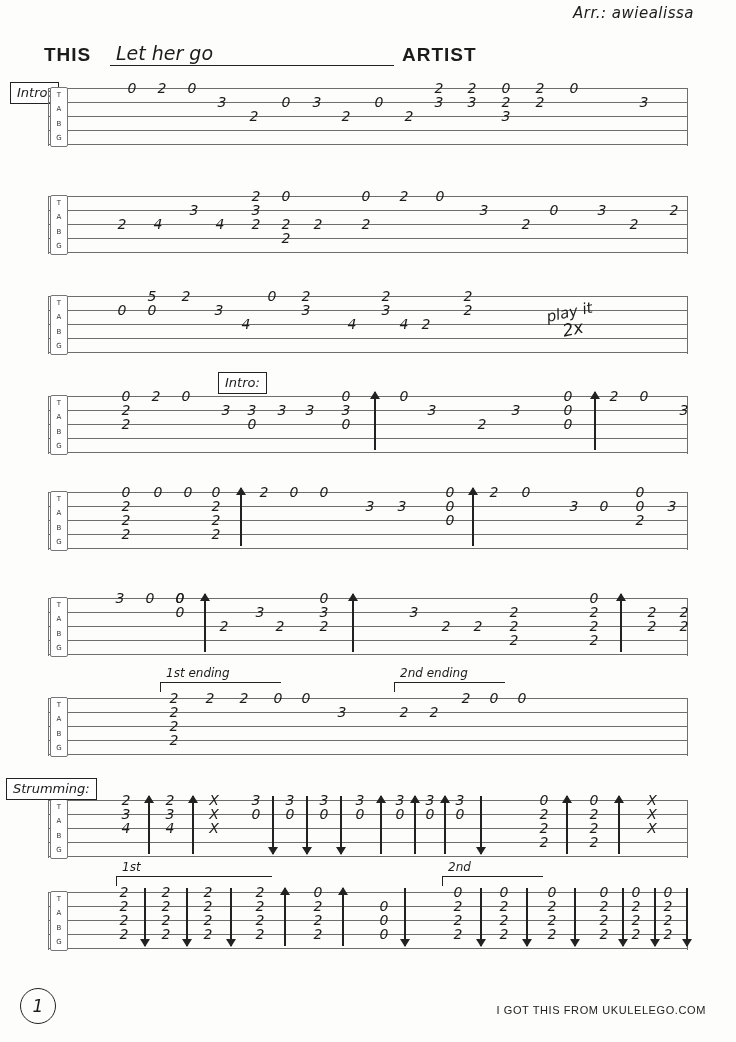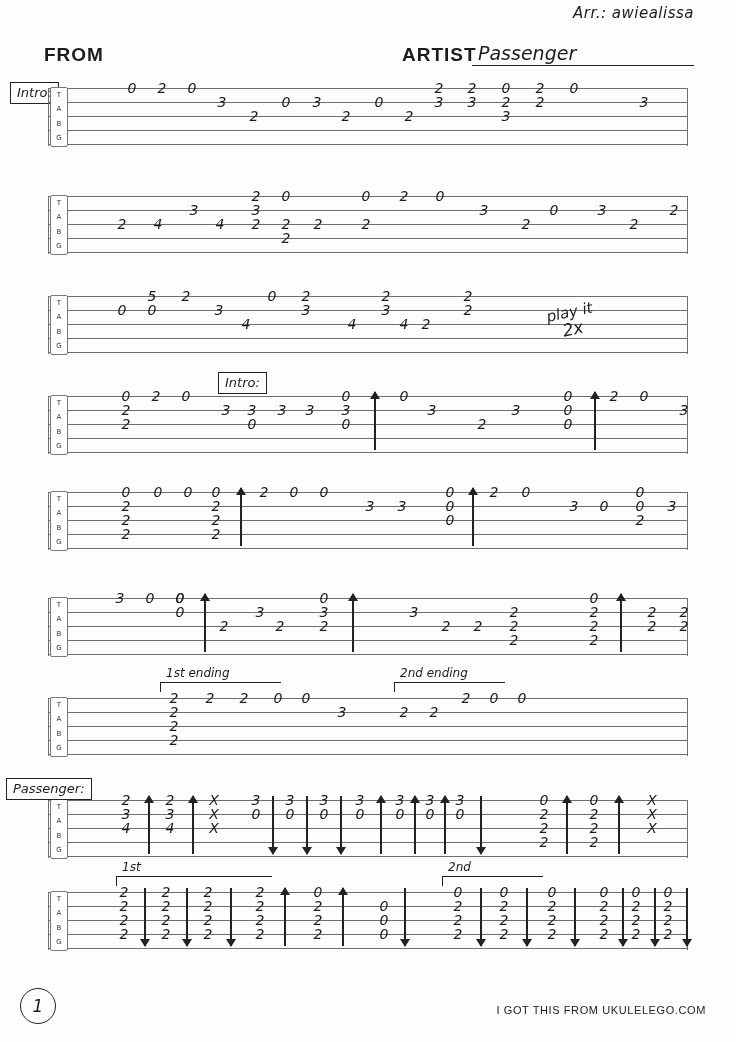--- a/index.html
+++ b/index.html
@@ -97,23 +97,23 @@
   }
 </style>
 </head>
 <body>
 
 <div class="page">
 
   <div class="arr hand">Arr.: awiealissa</div>
 
   <div class="hdr">
-    <span class="lbl song">FROM</span>
+    <span class="lbl song">THIS</span>
+    <span class="val song hand">Let her go</span>
     <span class="lbl artist">ARTIST</span>
-    <span class="val artist hand">Passenger</span>
   </div>
 
   <div class="boxlbl" style="left:10px;top:82px;">Intro:</div>
 
   <div id="systems-root">
       <div class="system" style="top: 88px;">
         <div class="staff">
           <div class="line l0"></div>
           <div class="line l1"></div>
           <div class="line l2"></div>
@@ -446,21 +446,21 @@
           <div class="strum up" style="left: 144px; top: -4px; height: 58px;"></div>
           <div class="strum down" style="left: 224px; top: -4px; height: 58px;"></div>
           <div class="strum down" style="left: 258px; top: -4px; height: 58px;"></div>
           <div class="strum down" style="left: 292px; top: -4px; height: 58px;"></div>
           <div class="strum up" style="left: 332px; top: -4px; height: 58px;"></div>
           <div class="strum up" style="left: 366px; top: -4px; height: 58px;"></div>
           <div class="strum up" style="left: 396px; top: -4px; height: 58px;"></div>
           <div class="strum down" style="left: 432px; top: -4px; height: 58px;"></div>
           <div class="strum up" style="left: 518px; top: -4px; height: 58px;"></div>
           <div class="strum up" style="left: 570px; top: -4px; height: 58px;"></div>
-          <div class="boxlbl hand" style="left: -42px; top: -22px;">Passenger:</div>
+          <div class="boxlbl hand" style="left: -42px; top: -22px;">Strumming:</div>
         </div>
       </div>
       <div class="system" style="top: 892px;">
         <div class="staff">
           <div class="line l0"></div>
           <div class="line l1"></div>
           <div class="line l2"></div>
           <div class="line l3"></div>
           <div class="line l4"></div>
           <div class="endbar left"></div>

